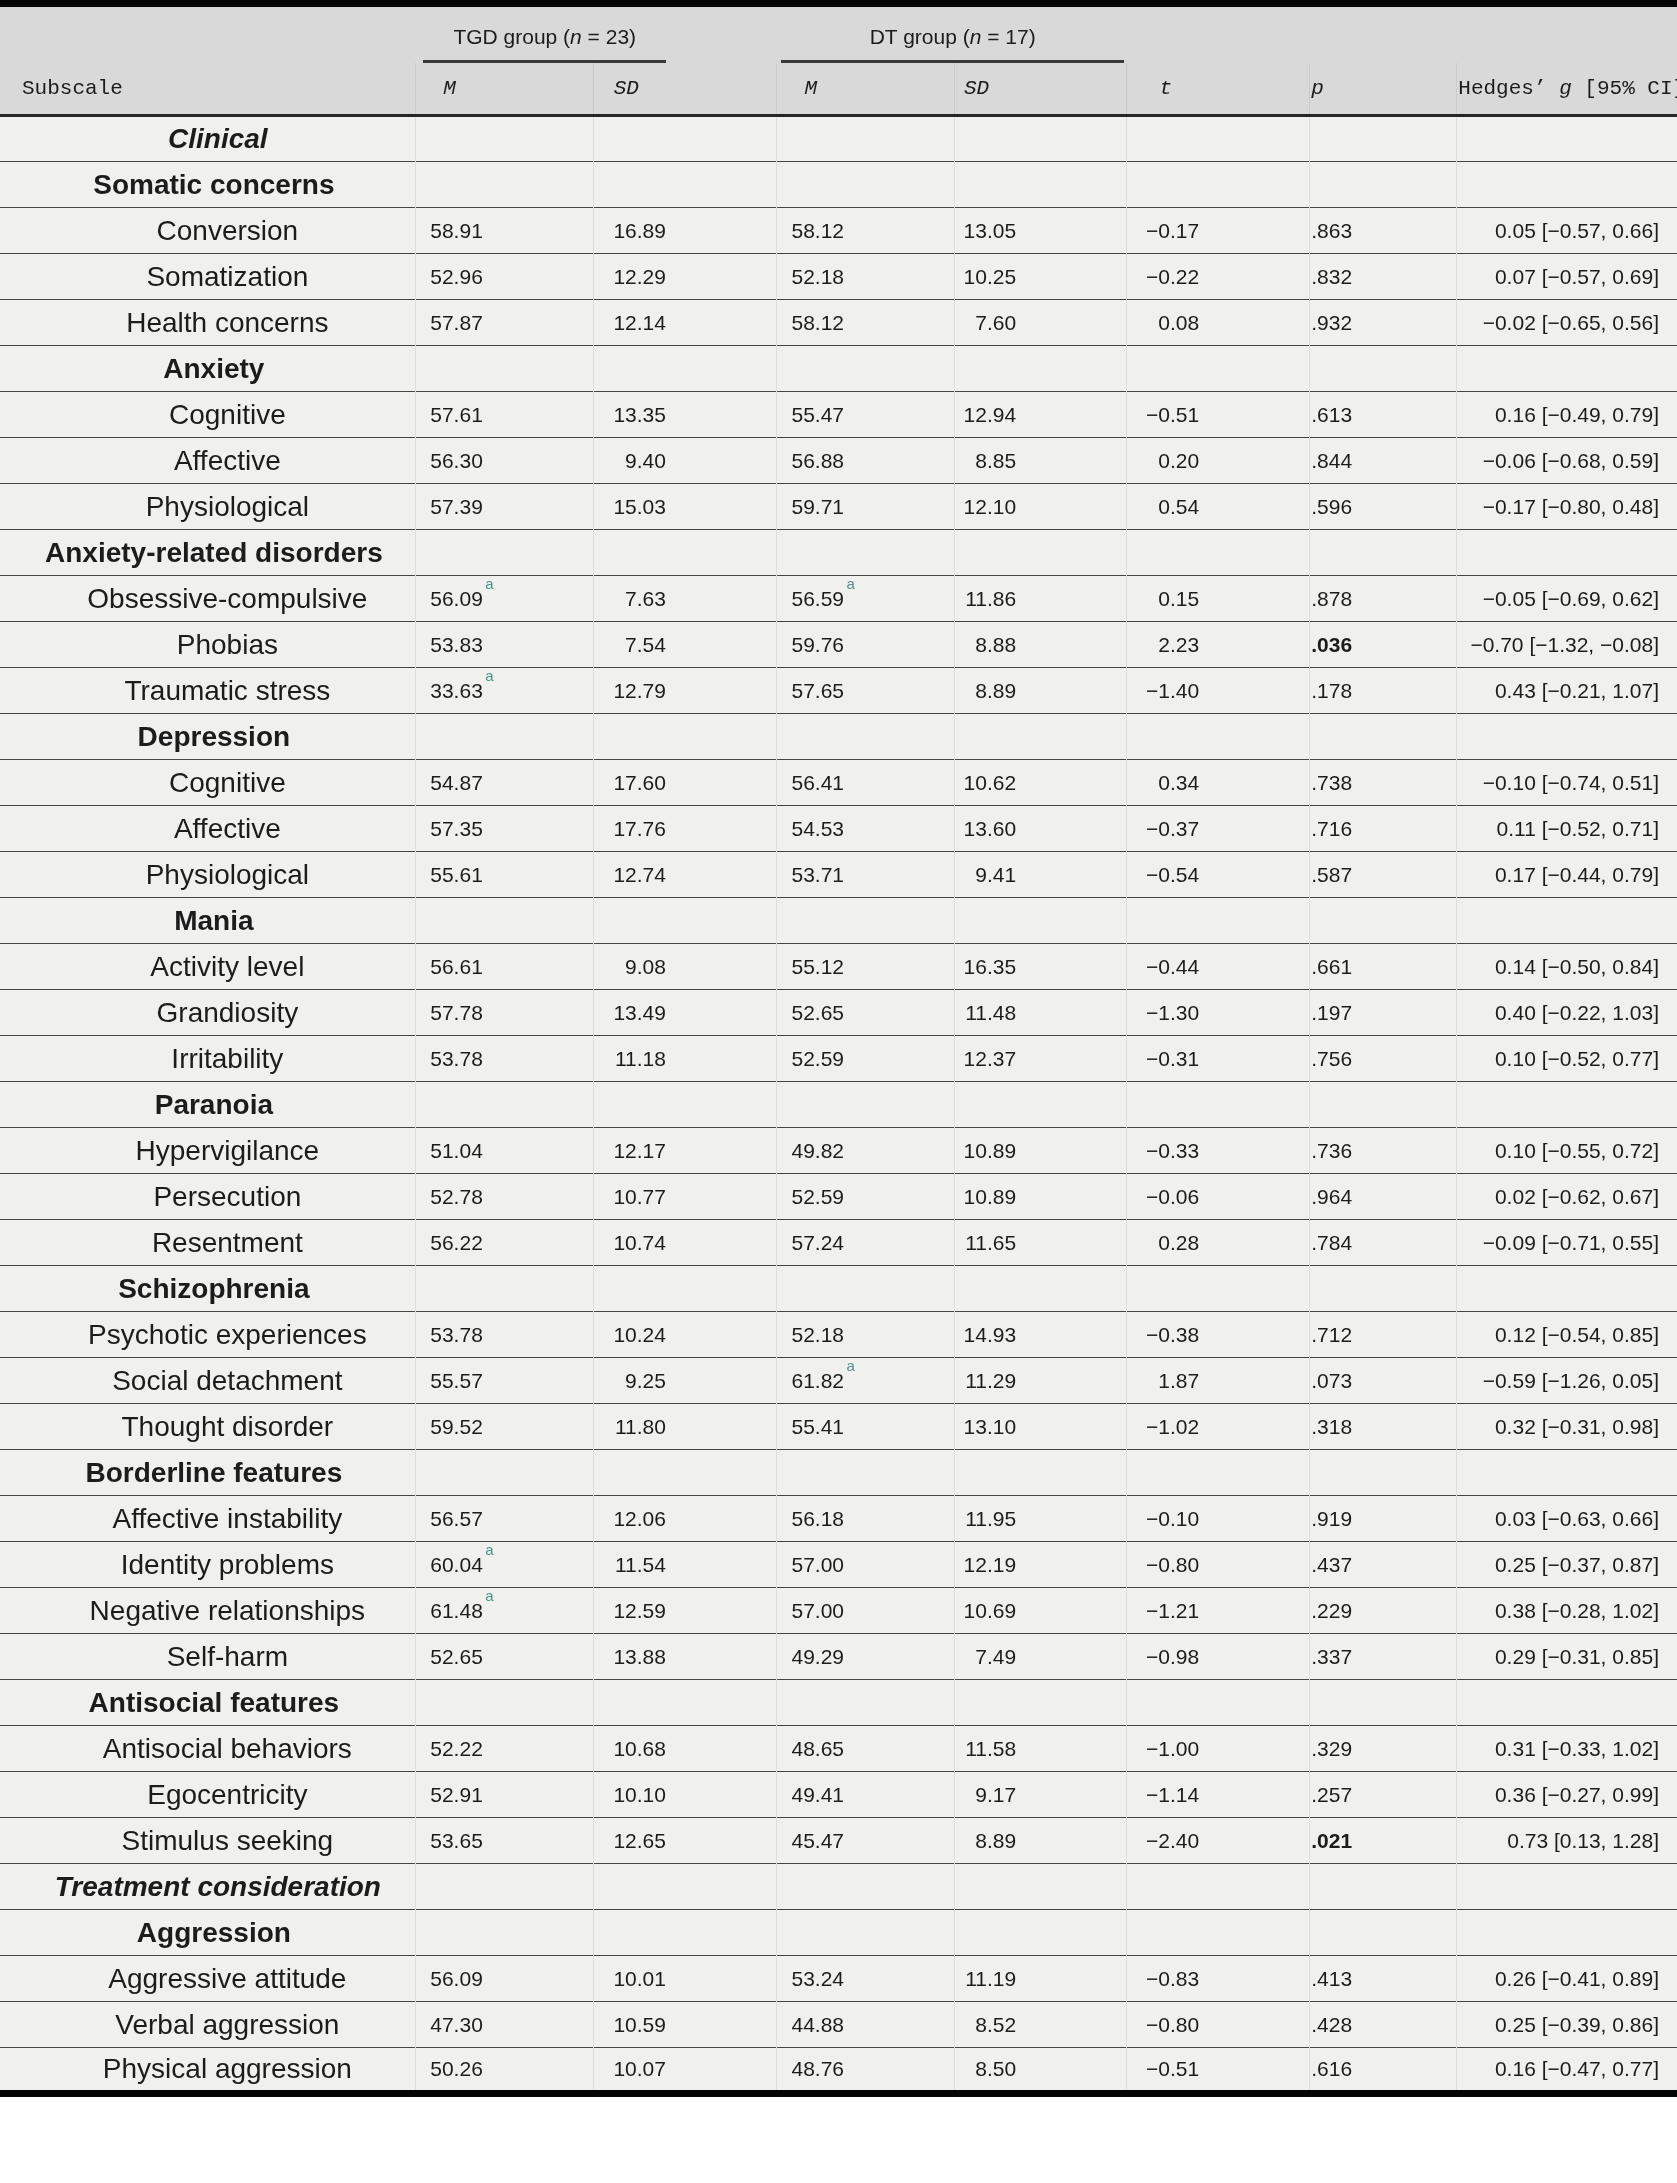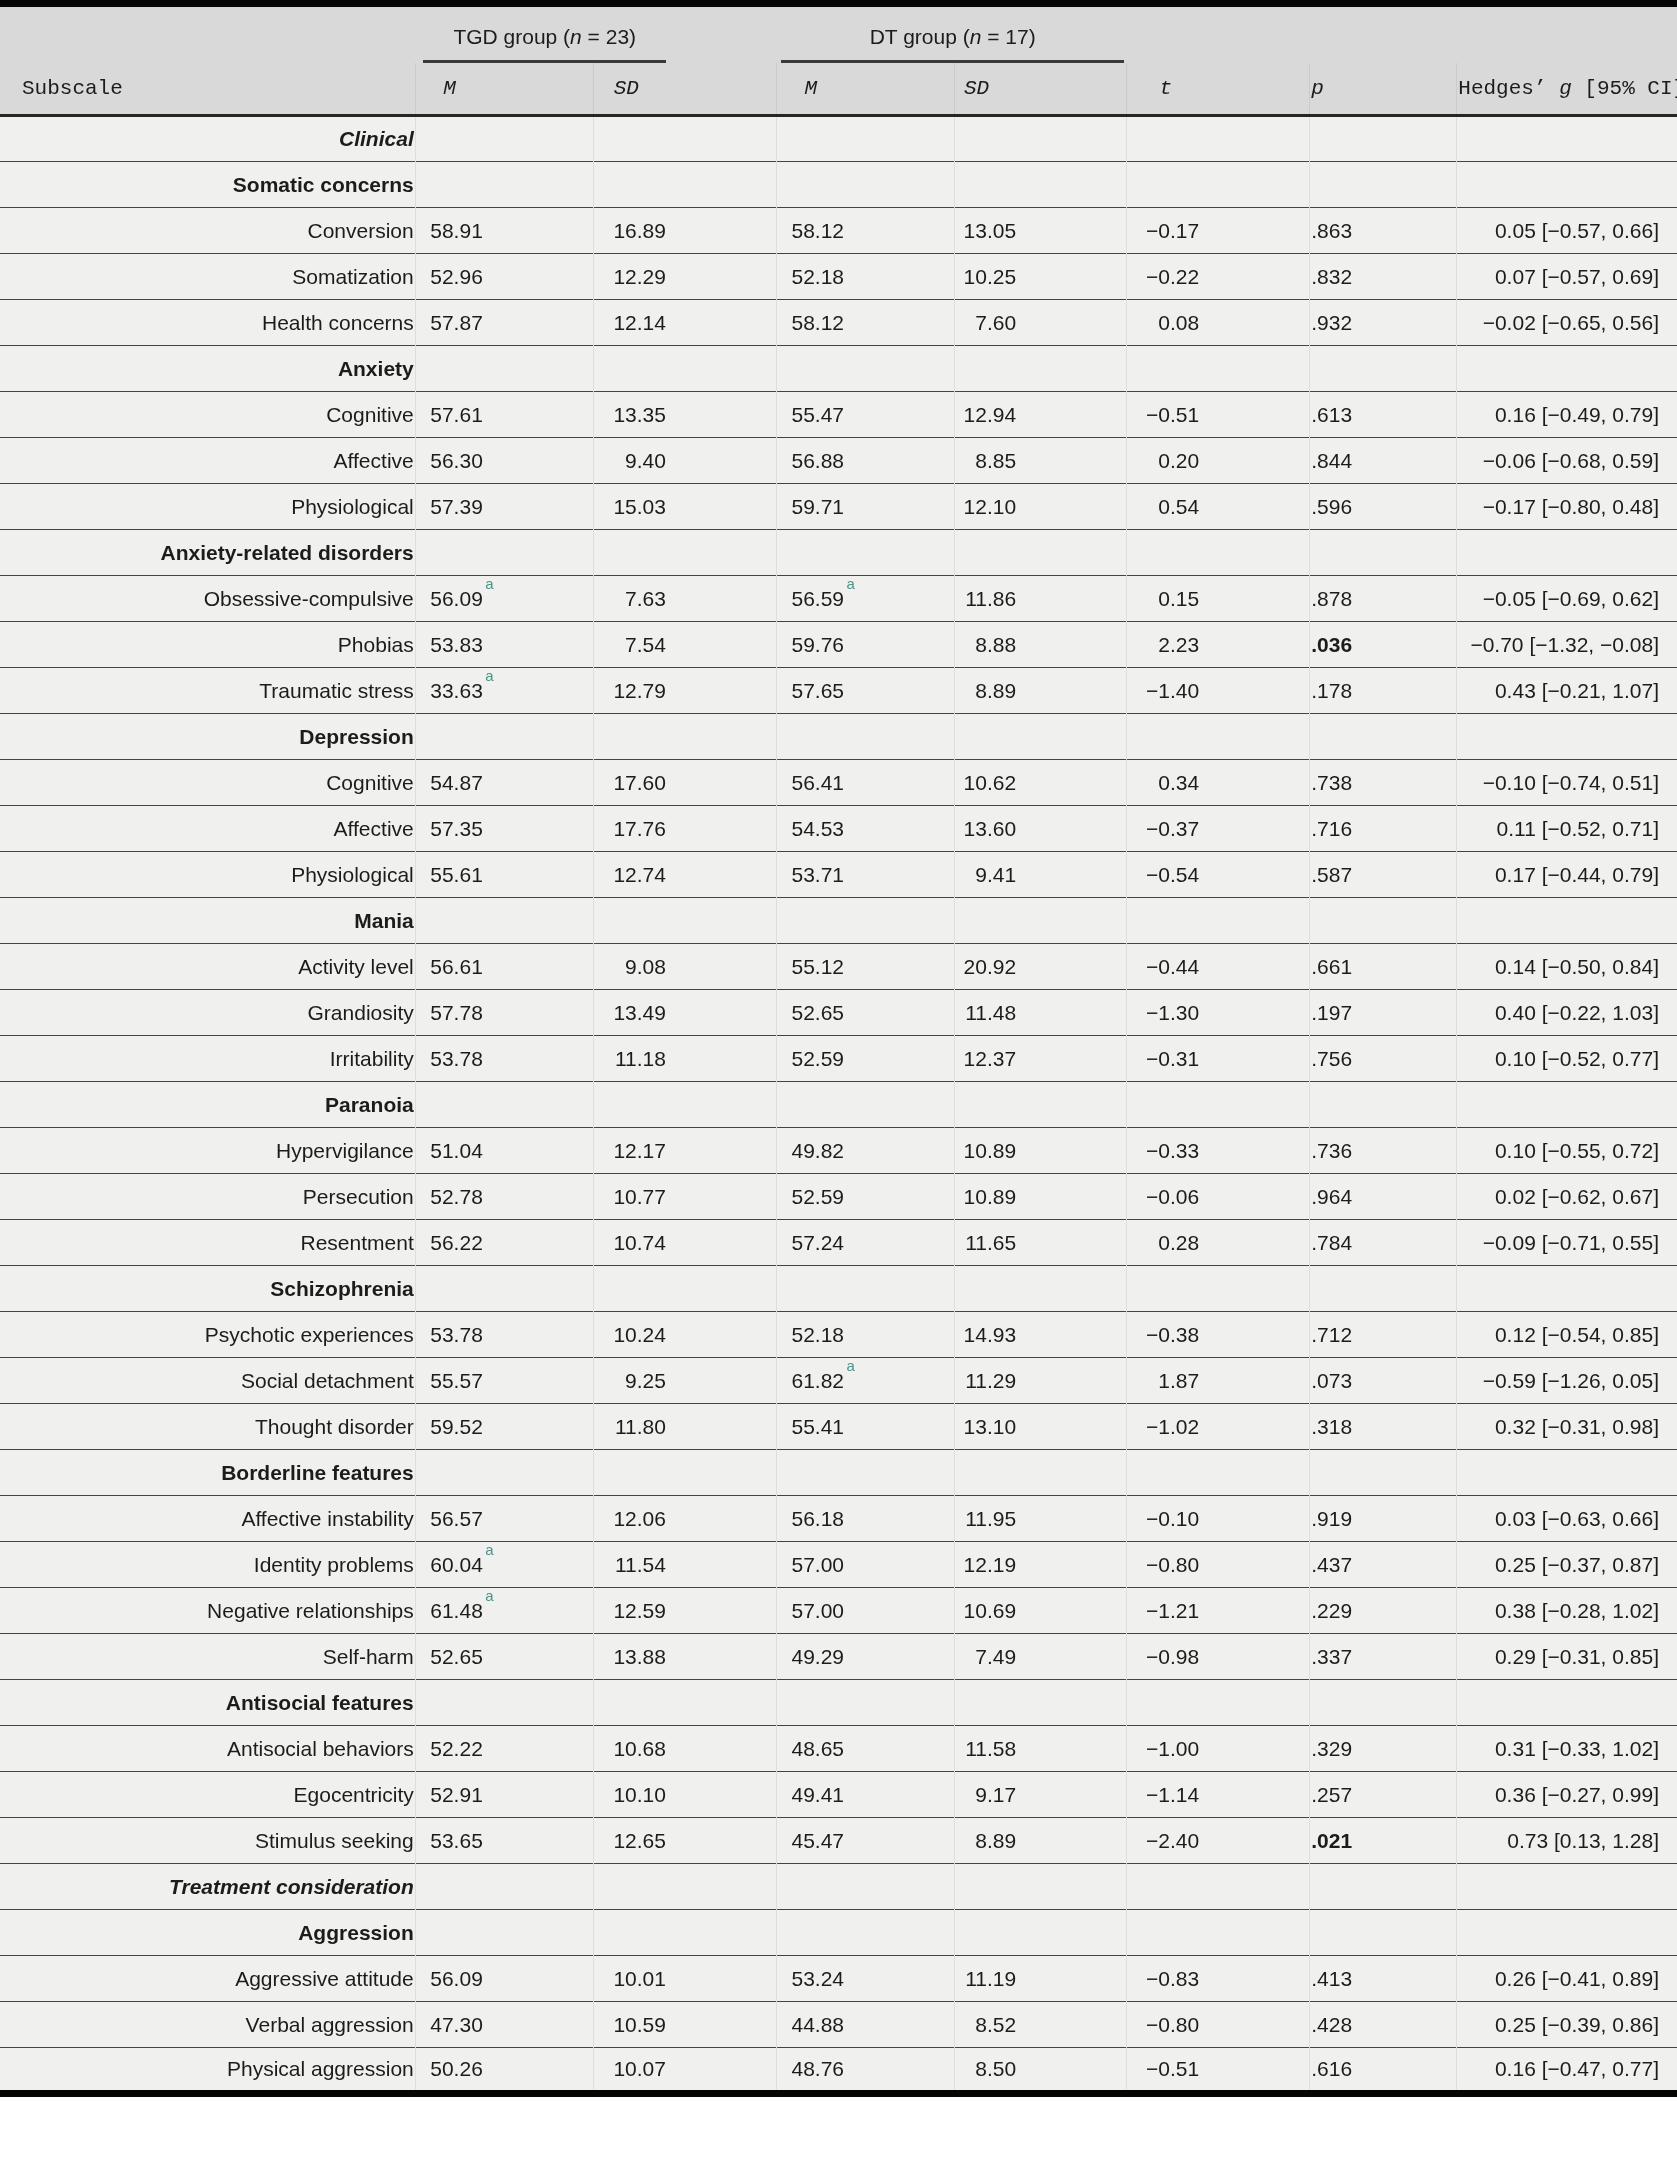--- a/index.html
+++ b/index.html
@@ -36,21 +36,21 @@
   thead tr.cols th { height: 49px; vertical-align: middle; border-bottom: 3.9px solid #262626; font-family: Liberation Mono, monospace; }
   thead tr.cols th + th { border-left: 1.6px solid #cbcbcb; }
   .subscale-head { text-align: left; padding-left: 22px; }
   .num-head { text-align: right; padding-right: 137px; font-style: italic; }
   .hedges-head { text-align: right; padding-right: 19px; font-style: normal; white-space: nowrap; }
   .it { font-style: italic; }
 
   tbody tr { height: 46px; border-bottom: 1.6px solid #454545; background: #f0f0ee; }
   tbody tr:last-child { border-bottom: none; }
   tbody th.label {
-    text-align: right; font-weight: 400; font-size: 21px; padding-left: 41px;
+    text-align: center; font-weight: 400; font-size: 28px; padding-left: 41px;
     white-space: nowrap;
   }
   tbody tr.section th.label { font-weight: 700; padding-left: 14px; }
   tbody tr.section-italic th.label { font-weight: 700; font-style: italic; padding-left: 22px; }
   tbody td { font-size: 21px; border-left: 1.6px solid #dededa; }
   td.num { text-align: right; padding-right: 110px; white-space: nowrap; }
   td.g-col { text-align: right; padding-right: 19px; white-space: nowrap; }
   td.sig .val { font-weight: 700; }
   .vw { position: relative; display: inline-block; }
   sup.fn {
@@ -282,21 +282,21 @@
     <td class="num"><span class="vw"><span class="val"></span></span></td>
     <td class="num"><span class="vw"><span class="val"></span></span></td>
     <td class="num"><span class="vw"><span class="val"></span></span></td>
     <td class="g-col"><span class="vw"><span class="val"></span></span></td>
   </tr>
         <tr class="data">
     <th class="label" scope="row">Activity level</th>
     <td class="num"><span class="vw"><span class="val">56.61</span></span></td>
     <td class="num"><span class="vw"><span class="val">9.08</span></span></td>
     <td class="num"><span class="vw"><span class="val">55.12</span></span></td>
-    <td class="num"><span class="vw"><span class="val">20.92</span></span></td>
+    <td class="num"><span class="vw"><span class="val">16.35</span></span></td>
     <td class="num"><span class="vw"><span class="val">−0.44</span></span></td>
     <td class="num"><span class="vw"><span class="val">.661</span></span></td>
     <td class="g-col"><span class="vw"><span class="val">0.14 [−0.50, 0.84]</span></span></td>
   </tr>
         <tr class="data">
     <th class="label" scope="row">Grandiosity</th>
     <td class="num"><span class="vw"><span class="val">57.78</span></span></td>
     <td class="num"><span class="vw"><span class="val">13.49</span></span></td>
     <td class="num"><span class="vw"><span class="val">52.65</span></span></td>
     <td class="num"><span class="vw"><span class="val">11.48</span></span></td>

